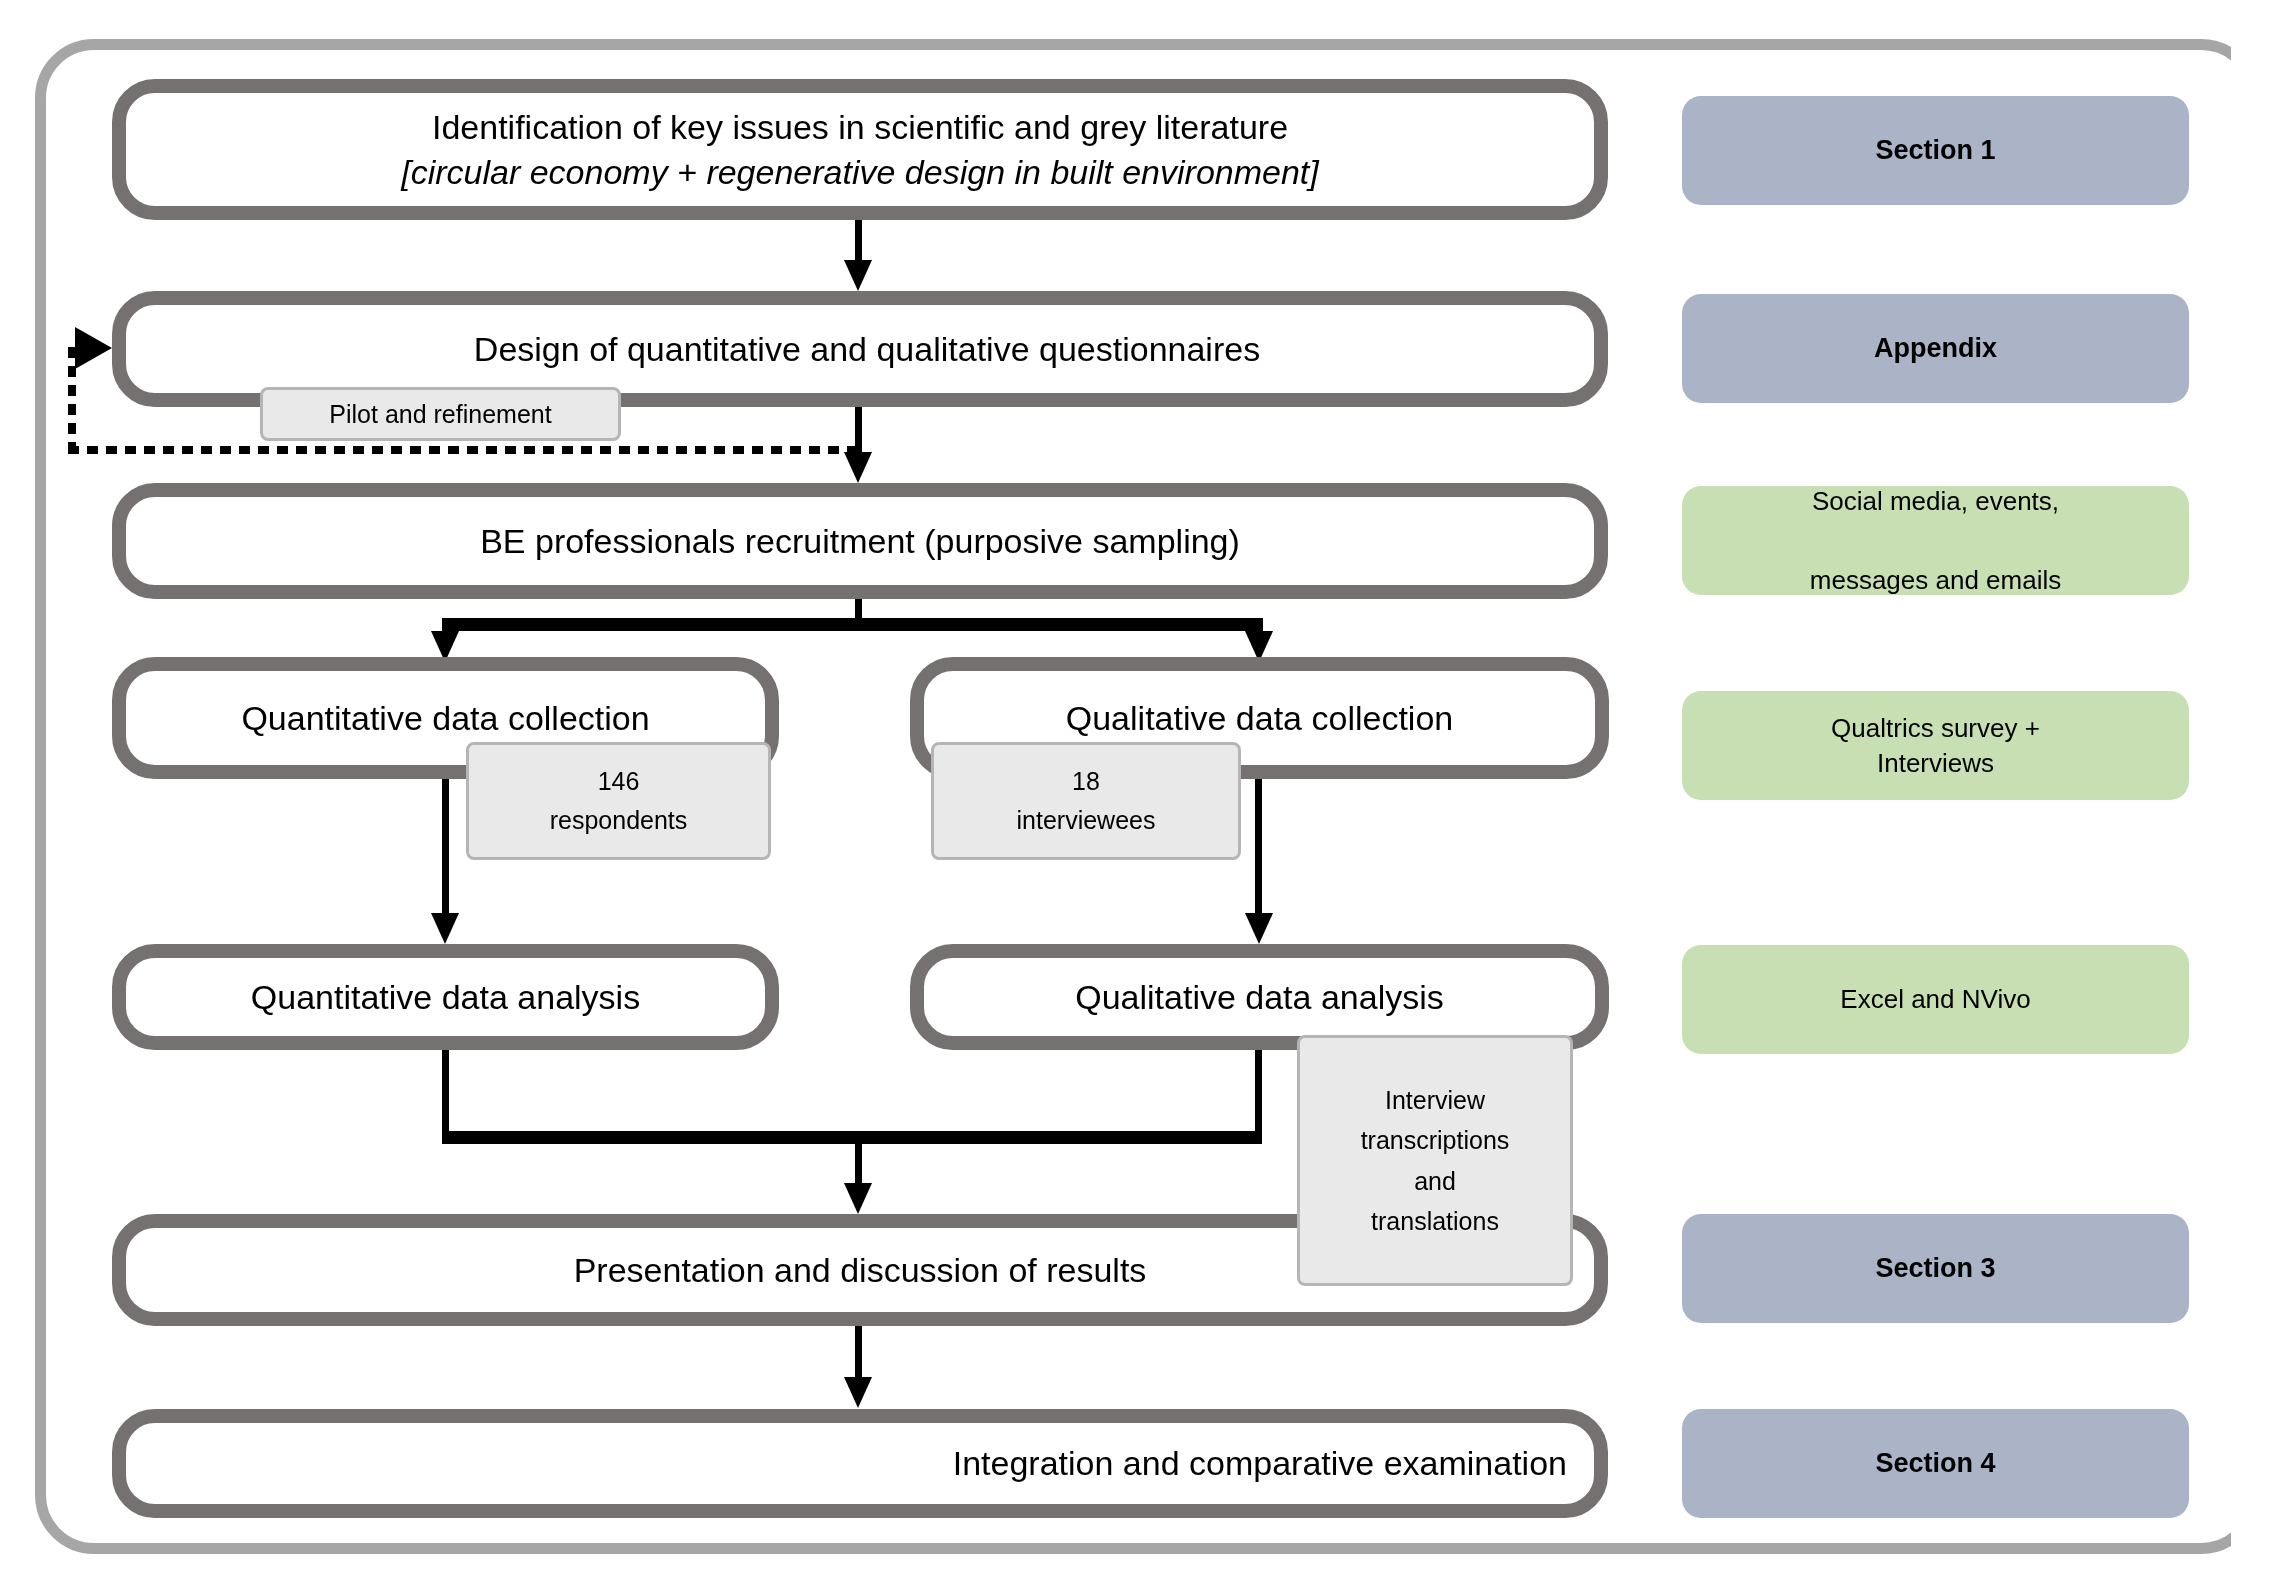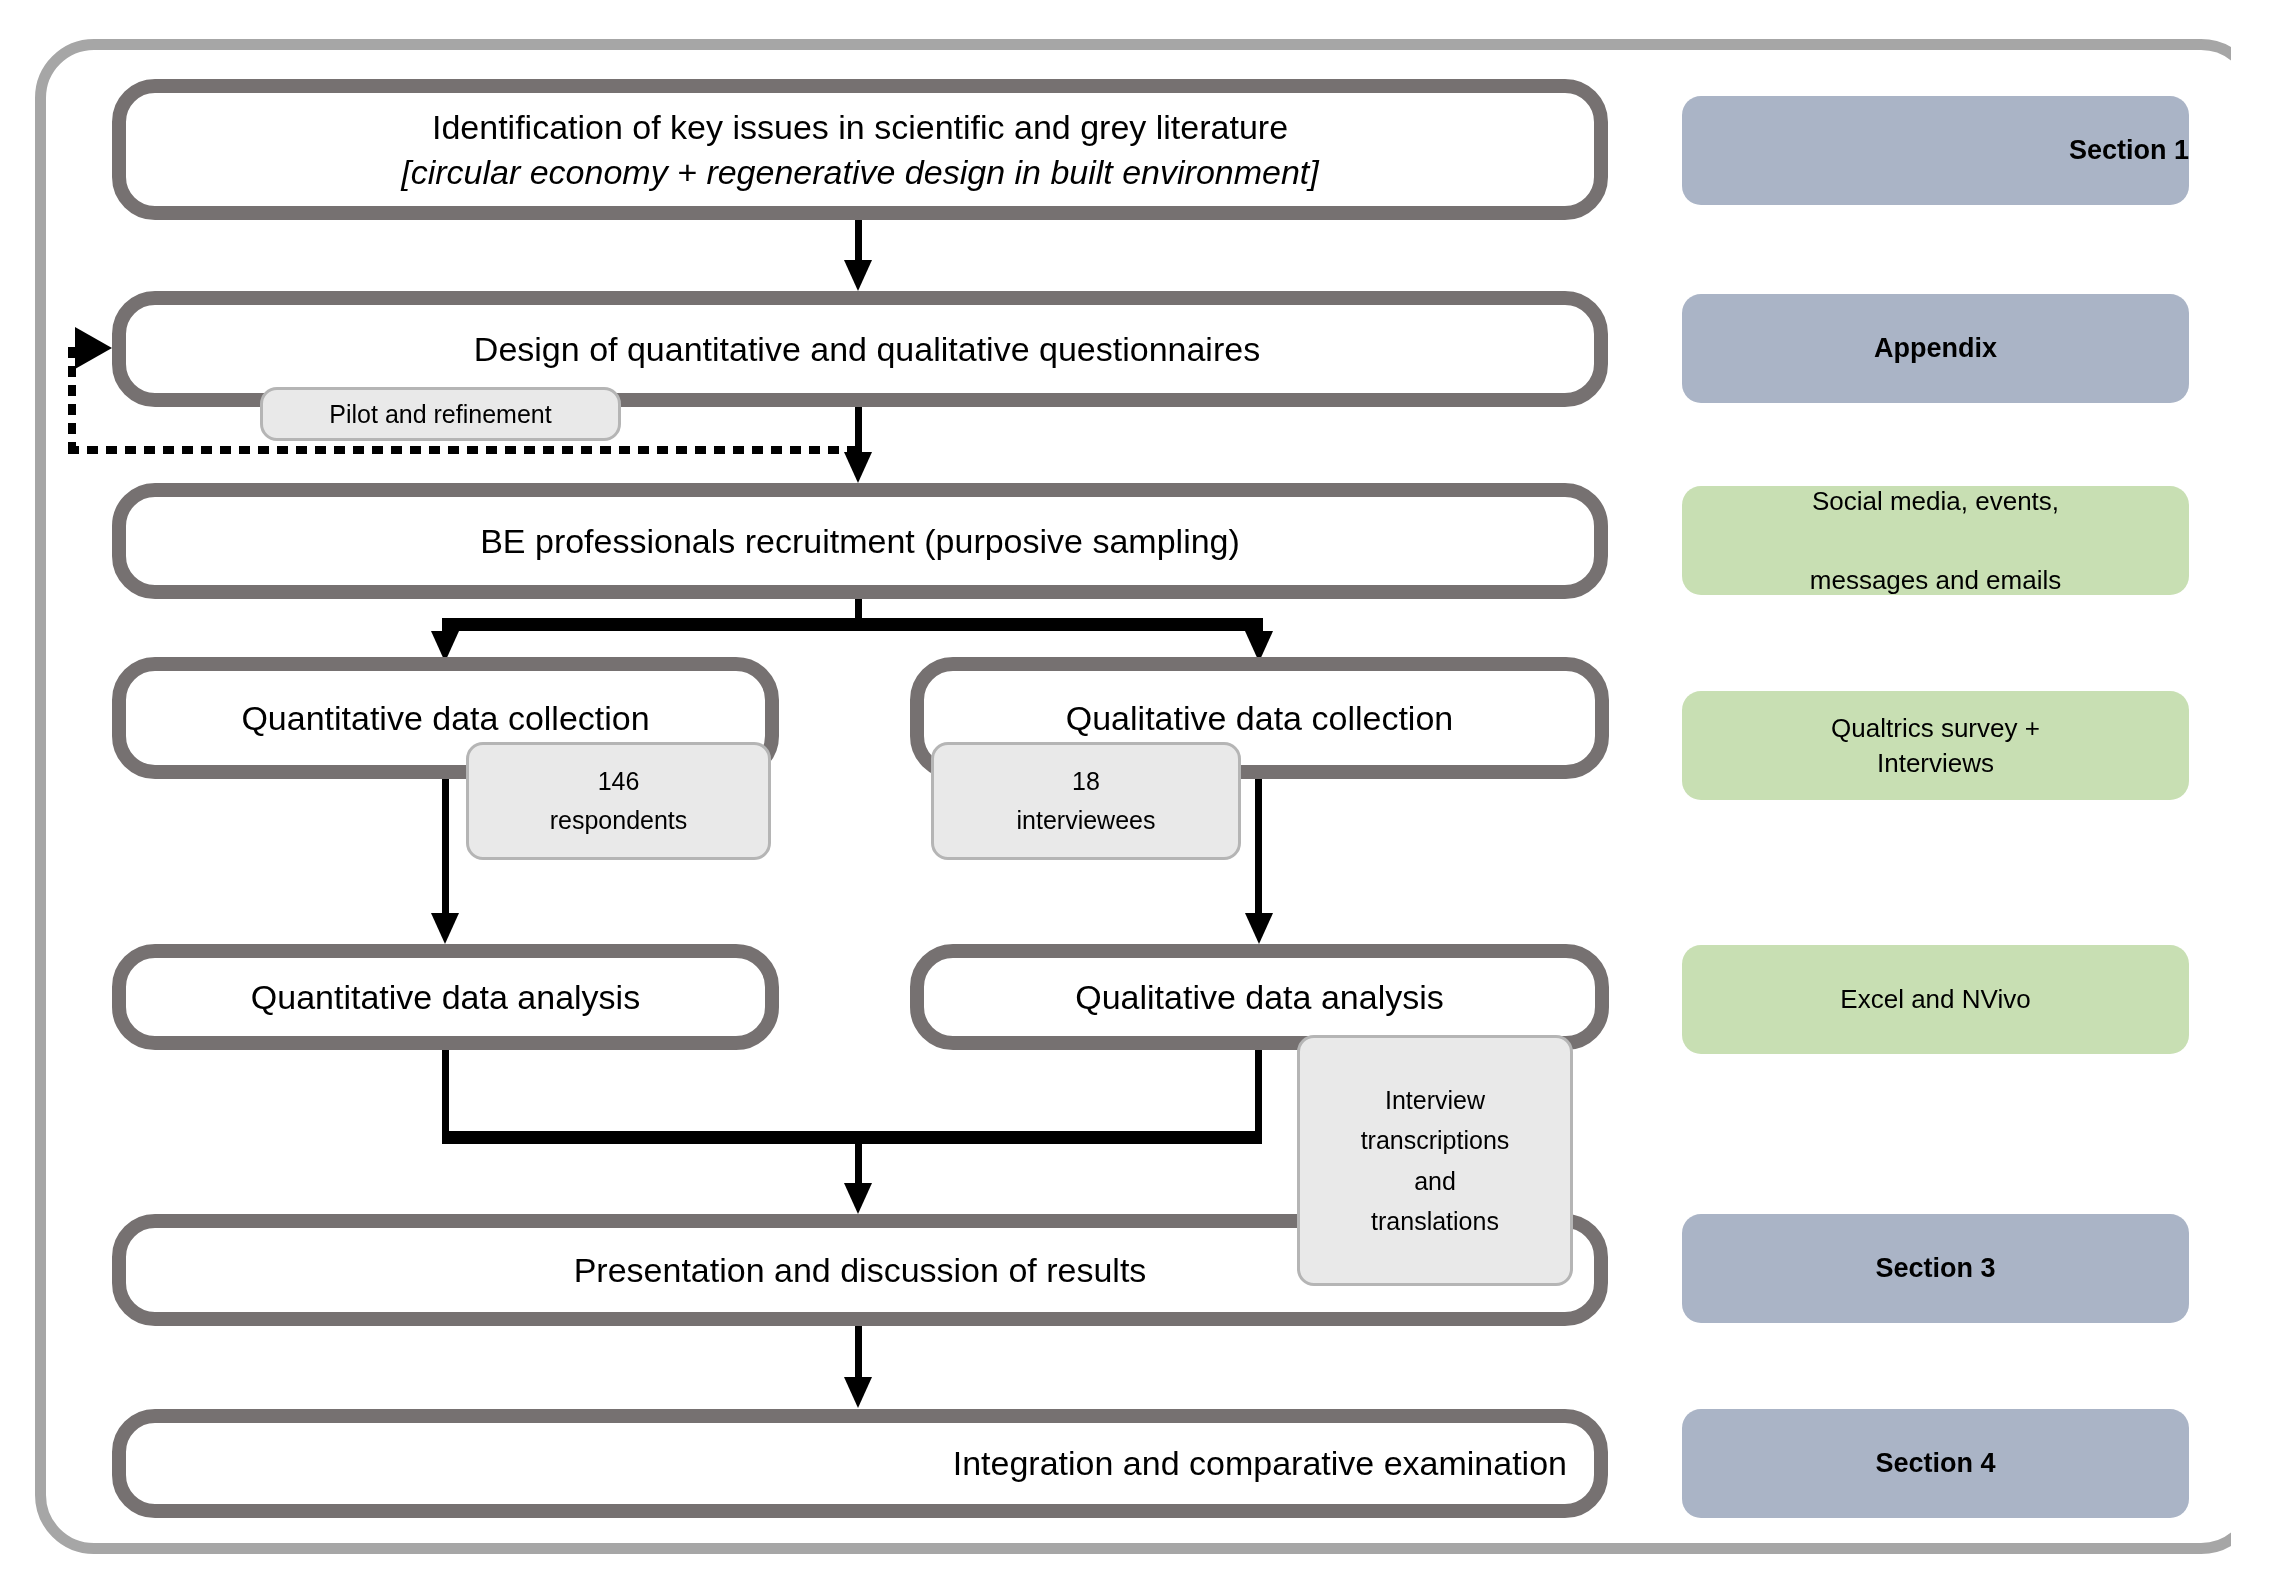--- a/index.html
+++ b/index.html
@@ -21,37 +21,37 @@
   #box-design{left:112px;top:291px;width:1496px;height:116px;padding-left:41px;}
   #box-recruitment{left:112px;top:483px;width:1496px;height:116px;}
   #box-quant-collection{left:112px;top:657px;width:667px;height:122px;}
   #box-qual-collection{left:910px;top:657px;width:699px;height:122px;}
   #box-quant-analysis{left:112px;top:944px;width:667px;height:106px;}
   #box-qual-analysis{left:910px;top:944px;width:699px;height:106px;}
   #box-presentation{left:112px;top:1214px;width:1496px;height:112px;}
   #box-integration{left:112px;top:1409px;width:1496px;height:109px;align-items:flex-end;}
 
   .note{
-    position:absolute;background:#e9e9e9;border:3.2px solid #b5b5b5;border-radius:17px;
+    position:absolute;background:#e9e9e9;border:3.2px solid #b5b5b5;border-radius:8px;
     box-sizing:border-box;display:flex;flex-direction:column;align-items:center;justify-content:center;
     text-align:center;font-size:25px;line-height:1.55;z-index:6;
   }
   #note-pilot{left:260px;top:387px;width:361px;height:54px;}
   #note-respondents{left:466px;top:742px;width:305px;height:118px;}
   #note-interviewees{left:931px;top:742px;width:310px;height:118px;}
   #note-transcriptions{left:1297px;top:1035px;width:276px;height:251px;line-height:1.62;}
 
   .side{
     position:absolute;left:1682px;width:507px;height:109px;border-radius:19px;
     display:flex;flex-direction:column;align-items:center;justify-content:center;
     text-align:center;z-index:3;line-height:1.32;
   }
   .side.section{background:#aab4c6;font-weight:bold;font-size:27px;}
   .side.method{background:#c8dfb3;font-size:26px;}
-  #side-1{top:96px;align-items:flex-end;}#side-2{top:294px;}#side-3{top:486px;gap:44px;}#side-4{top:691px;}
+  #side-1{top:96px;}#side-2{top:294px;}#side-3{top:486px;gap:44px;}#side-4{top:691px;}
   #side-5{top:945px;}#side-6{top:1214px;}#side-7{top:1409px;}
 
   .shaft-v{position:absolute;width:7px;background:#000;z-index:2;}
   .bar-h{position:absolute;height:13px;background:#000;z-index:2;}
   .head-down{position:absolute;width:0;height:0;z-index:2;
     border-left:14.4px solid transparent;border-right:14.4px solid transparent;border-top:31px solid #000;}
   .head-right{position:absolute;width:0;height:0;z-index:2;
     border-top:21px solid transparent;border-bottom:21px solid transparent;border-left:37px solid #000;}
   .dotted-v{position:absolute;width:8px;z-index:2;
     background:repeating-linear-gradient(180deg,#000 0 10.7px,transparent 10.7px 19px);}

